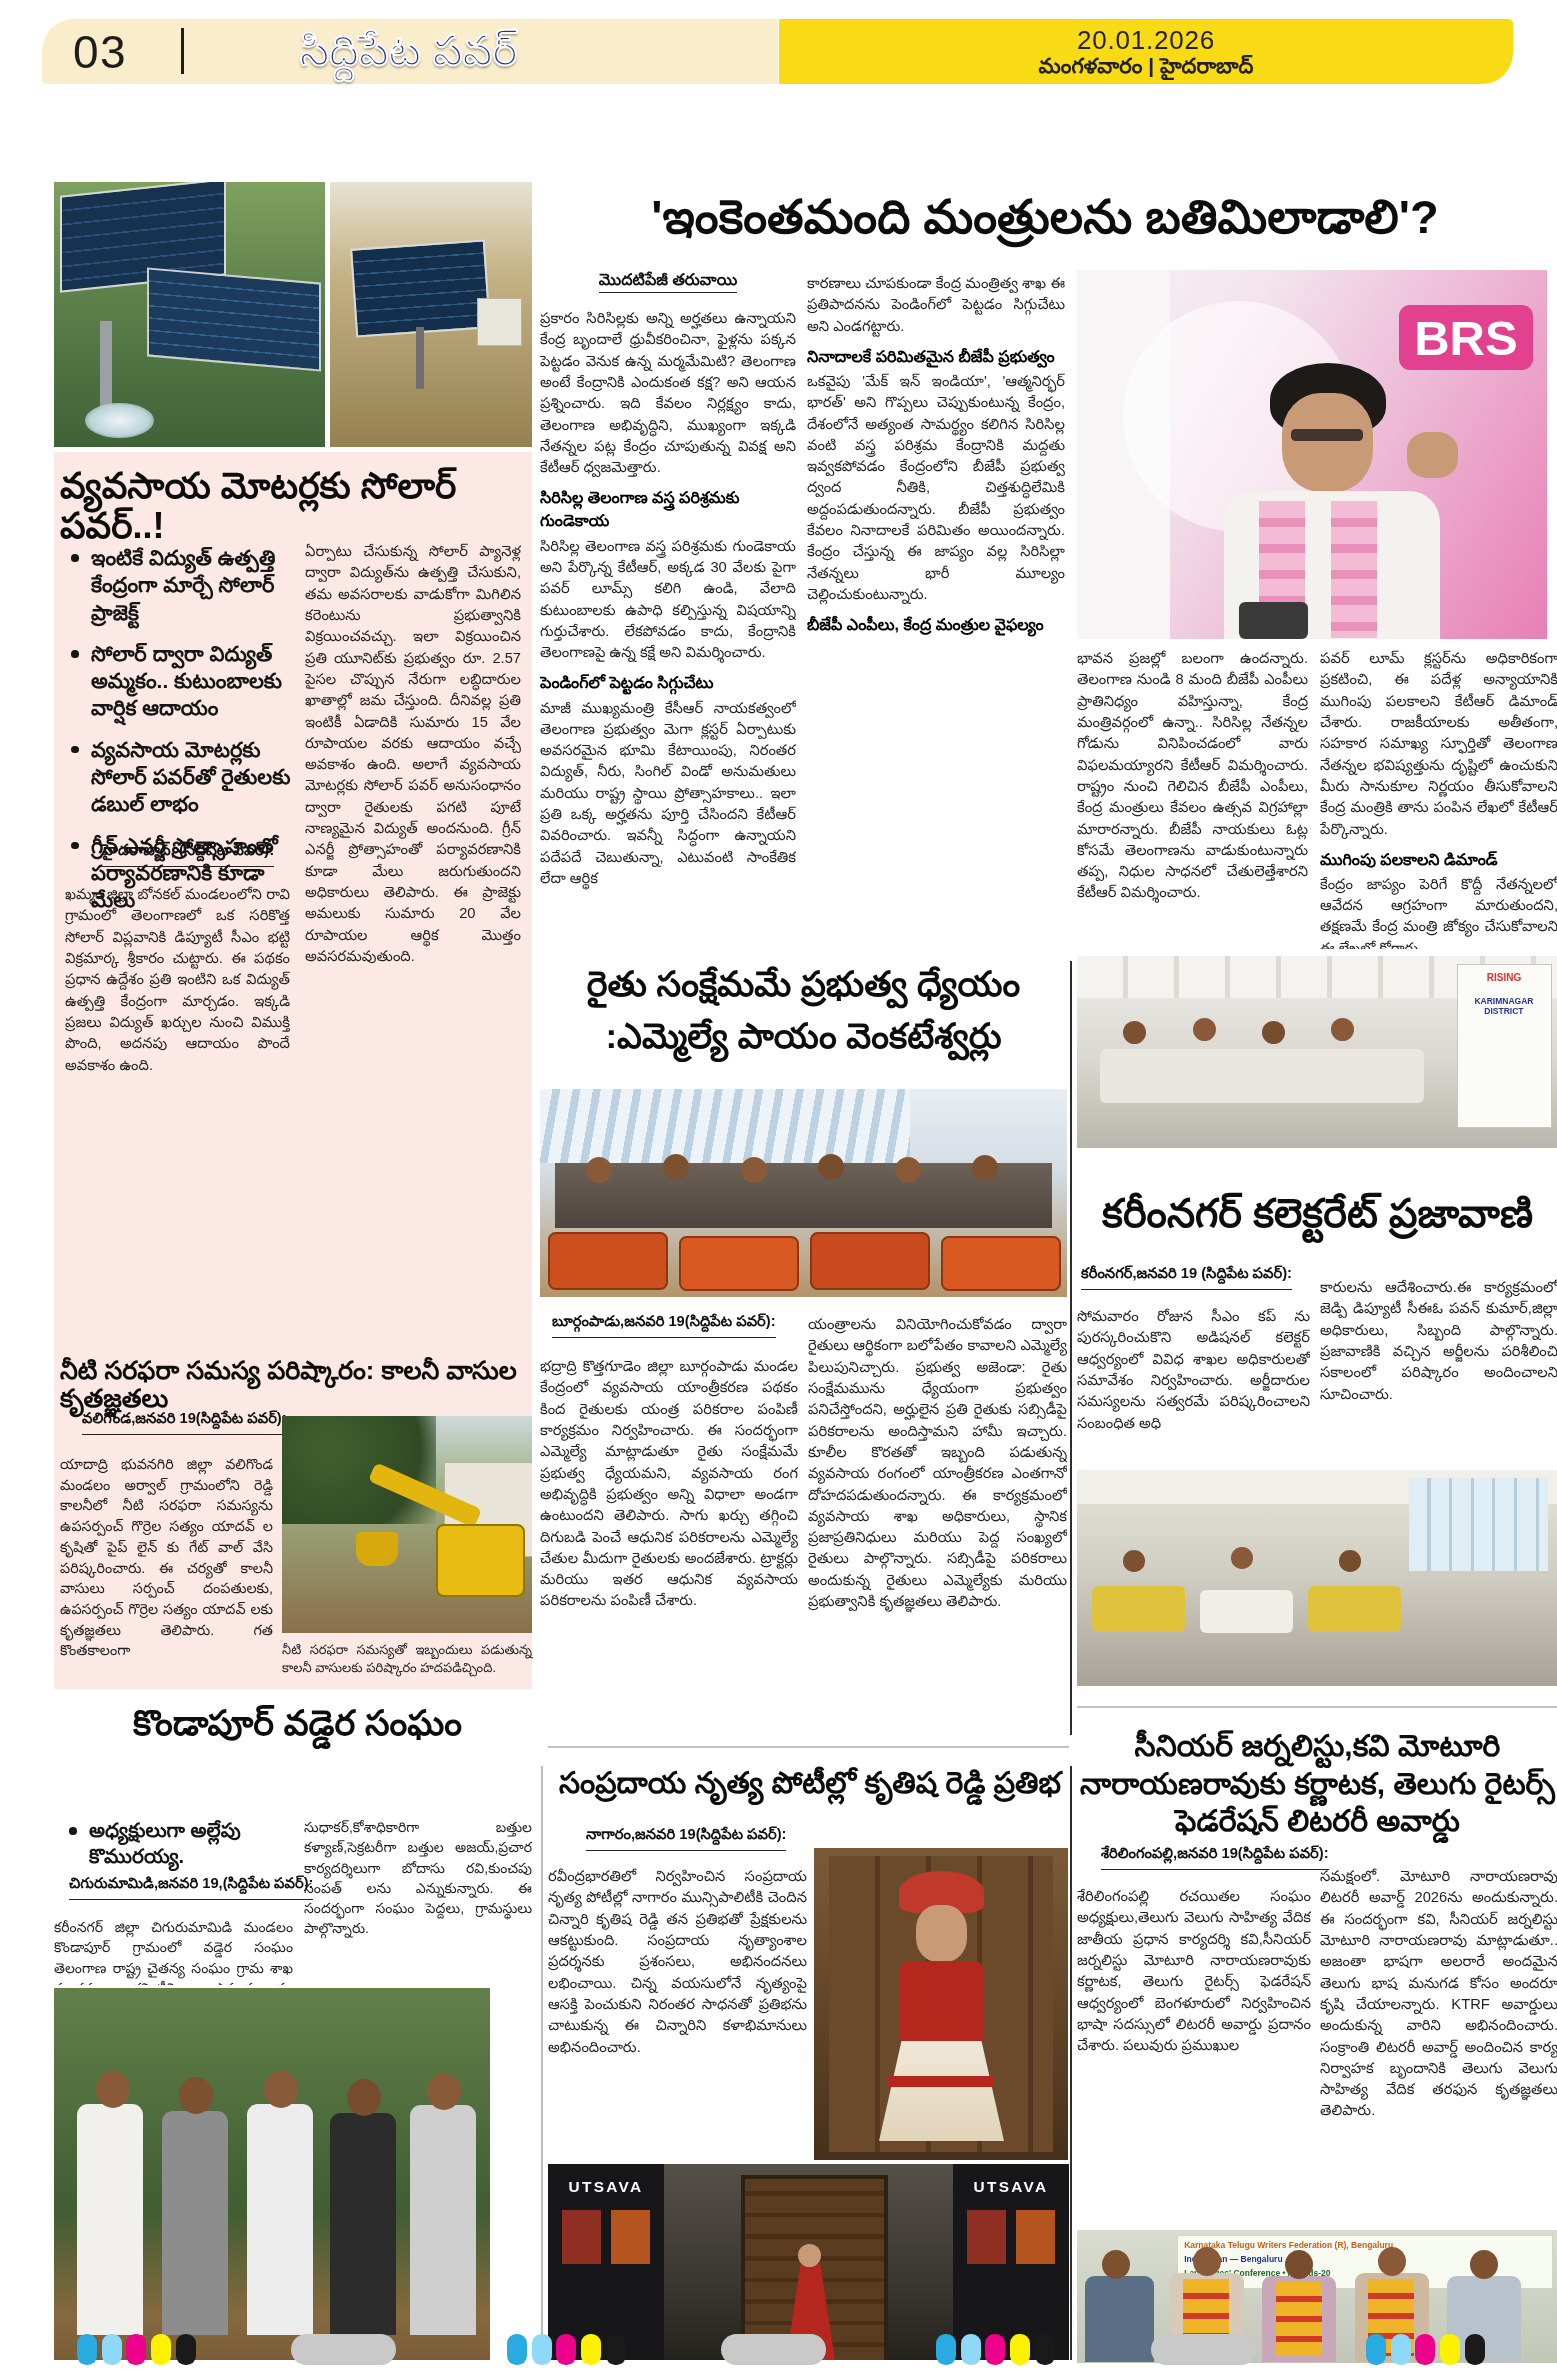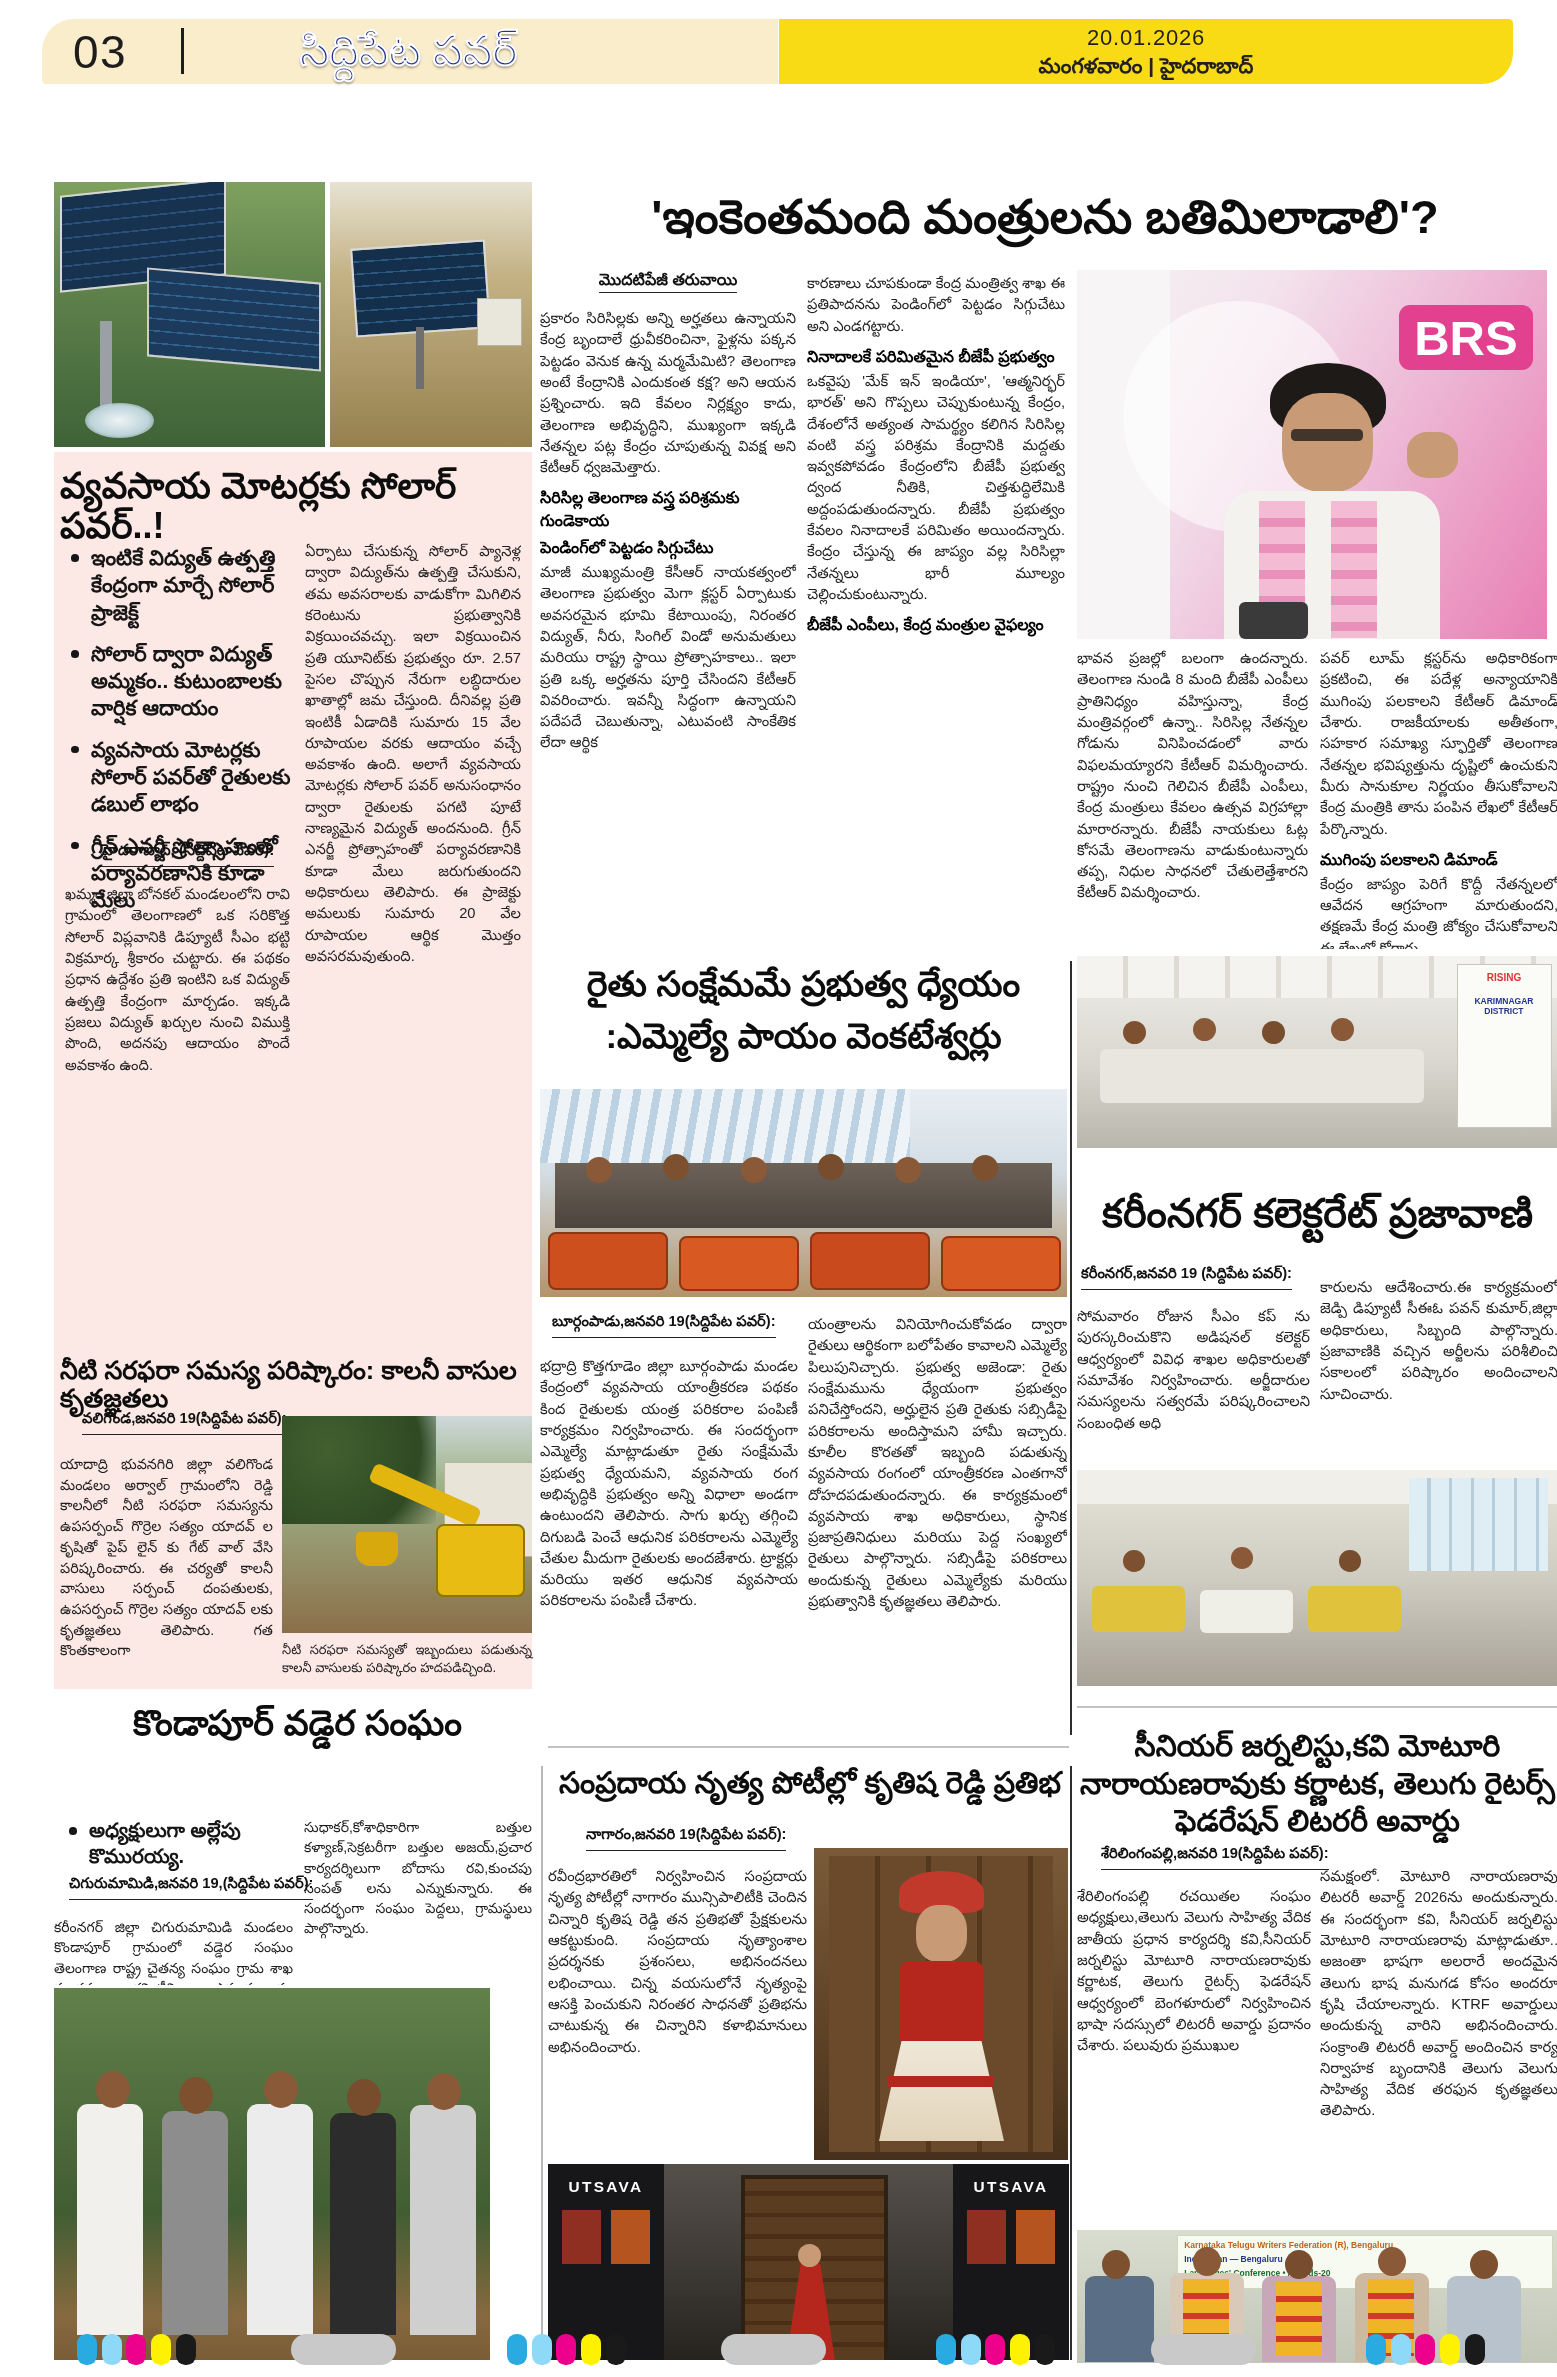--- a/index.html
+++ b/index.html
@@ -6,21 +6,21 @@
   #page{position:relative;width:1558px;height:2377px;background:#ffffff;overflow:hidden;
         font-family:"Liberation Sans",sans-serif;color:#1c1c1c;}
   .abs{position:absolute;}
   
   .hdr-cream{left:42px;top:19px;width:736px;height:65px;background:#faedcb;border-radius:32px 0 0 4.6px;}
   .hdr-yellow{left:779px;top:19px;width:734px;height:65px;background:#f8da15;border-radius:0 4.6px 31px 0;}
   .pagenum{left:31px;top:6.2px;font-size:46px;color:#1d1d1d;letter-spacing:1.5px;}
   .pgdiv{left:139px;top:9.3px;width:3.1px;height:46px;background:#1d1d1d;}
   .masthead{left:166px;top:7.7px;width:401px;text-align:center;font-size:42px;font-weight:bold;color:#27348b;
             -webkit-text-stroke:0.8px #ffffff;text-shadow:0 2.3px 2.3px rgba(0,0,0,.35);}
-  .hdate{left:0;top:6.2px;width:100%;text-align:center;font-size:22px;color:#221f1f;font-weight:500;letter-spacing:0.8px;}
+  .hdate{left:0;top:6.2px;width:100%;text-align:center;font-size:26px;color:#221f1f;font-weight:500;letter-spacing:0.8px;}
   .hedition{left:0;top:35px;width:100%;text-align:center;font-size:21px;color:#221f1f;font-weight:bold;}
   
   .hl{font-weight:bold;color:#0d0d0d;text-align:center;line-height:1.12;}
   .dl{font-weight:bold;font-size:15.4px;color:#111;border-bottom:1.5px solid #222;padding-bottom:3.9px;}
   .col{font-size:14.7px;line-height:1.45;text-align:justify;color:#1f1f1f;overflow:hidden;}
   .col p{margin:0 0 7.7px;}
   .subhead{font-weight:bold;font-size:16px;color:#000;text-align:left;margin:3.1px 0 3.1px;}
   .bullets{list-style:none;margin:0;padding:0;}
   .bullets li{position:relative;padding-left:23px;margin-bottom:14px;font-size:21px;font-weight:bold;
               line-height:1.3;color:#161616;text-align:left;}
@@ -116,20 +116,21 @@
   </div>
 
   <div class="abs hl" style="left:532px;top:191px;width:1026px;font-size:47px;">'ఇంకెంతమంది మంత్రులను బతిమిలాడాలి'?</div>
   <div class="abs" style="left:540px;top:271px;width:256px;text-align:center;">
     <span class="dl" style="font-size:16px;">మొదటిపేజీ తరువాయి</span>
   </div>
 
   <div class="abs col" style="left:540px;top:308px;width:256px;height:642px;">
     <p>ప్రకారం సిరిసిల్లకు అన్ని అర్హతలు ఉన్నాయని కేంద్ర బృందాలే ధ్రువీకరించినా, ఫైళ్లను పక్కన పెట్టడం వెనుక ఉన్న మర్మమేమిటి? తెలంగాణ అంటే కేంద్రానికి ఎందుకంత కక్ష? అని ఆయన ప్రశ్నించారు. ఇది కేవలం నిర్లక్ష్యం కాదు, తెలంగాణ అభివృద్ధిని, ముఖ్యంగా ఇక్కడి నేతన్నల పట్ల కేంద్రం చూపుతున్న వివక్ష అని కేటీఆర్ ధ్వజమెత్తారు.</p>
     <div class="subhead">సిరిసిల్ల తెలంగాణ వస్త్ర పరిశ్రమకు గుండెకాయ</div>
+    <p>సిరిసిల్ల తెలంగాణ వస్త్ర పరిశ్రమకు గుండెకాయ అని పేర్కొన్న కేటీఆర్, అక్కడ 30 వేలకు పైగా పవర్ లూమ్స్ కలిగి ఉండి, వేలాది కుటుంబాలకు ఉపాధి కల్పిస్తున్న విషయాన్ని గుర్తుచేశారు. లేకపోవడం కాదు, కేంద్రానికి తెలంగాణపై ఉన్న కక్షే అని విమర్శించారు.</p>
     <div class="subhead">పెండింగ్‌లో పెట్టడం సిగ్గుచేటు</div>
     <p>మాజీ ముఖ్యమంత్రి కేసీఆర్ నాయకత్వంలో తెలంగాణ ప్రభుత్వం మెగా క్లస్టర్ ఏర్పాటుకు అవసరమైన భూమి కేటాయింపు, నిరంతర విద్యుత్, నీరు, సింగిల్ విండో అనుమతులు మరియు రాష్ట్ర స్థాయి ప్రోత్సాహకాలు.. ఇలా ప్రతి ఒక్క అర్హతను పూర్తి చేసిందని కేటీఆర్ వివరించారు. ఇవన్నీ సిద్ధంగా ఉన్నాయని పదేపదే చెబుతున్నా, ఎటువంటి సాంకేతిక లేదా ఆర్థిక</p>
   </div>
 
   <div class="abs col" style="left:807px;top:273px;width:258px;height:677px;">
     <p>కారణాలు చూపకుండా కేంద్ర మంత్రిత్వ శాఖ ఈ ప్రతిపాదనను పెండింగ్‌లో పెట్టడం సిగ్గుచేటు అని ఎండగట్టారు.</p>
     <div class="subhead">నినాదాలకే పరిమితమైన బీజేపీ ప్రభుత్వం</div>
     <p>ఒకవైపు 'మేక్ ఇన్ ఇండియా', 'ఆత్మనిర్భర్ భారత్' అని గొప్పలు చెప్పుకుంటున్న కేంద్రం, దేశంలోనే అత్యంత సామర్థ్యం కలిగిన సిరిసిల్ల వంటి వస్త్ర పరిశ్రమ కేంద్రానికి మద్దతు ఇవ్వకపోవడం కేంద్రంలోని బీజేపీ ప్రభుత్వ ద్వంద నీతికి, చిత్తశుద్ధిలేమికి అద్దంపడుతుందన్నారు. బీజేపీ ప్రభుత్వం కేవలం నినాదాలకే పరిమితం అయిందన్నారు. కేంద్రం చేస్తున్న ఈ జాప్యం వల్ల సిరిసిల్లా నేతన్నలు భారీ మూల్యం చెల్లించుకుంటున్నారు.</p>
     <div class="subhead">బీజేపీ ఎంపీలు, కేంద్ర మంత్రుల వైఫల్యం</div>
   </div>

